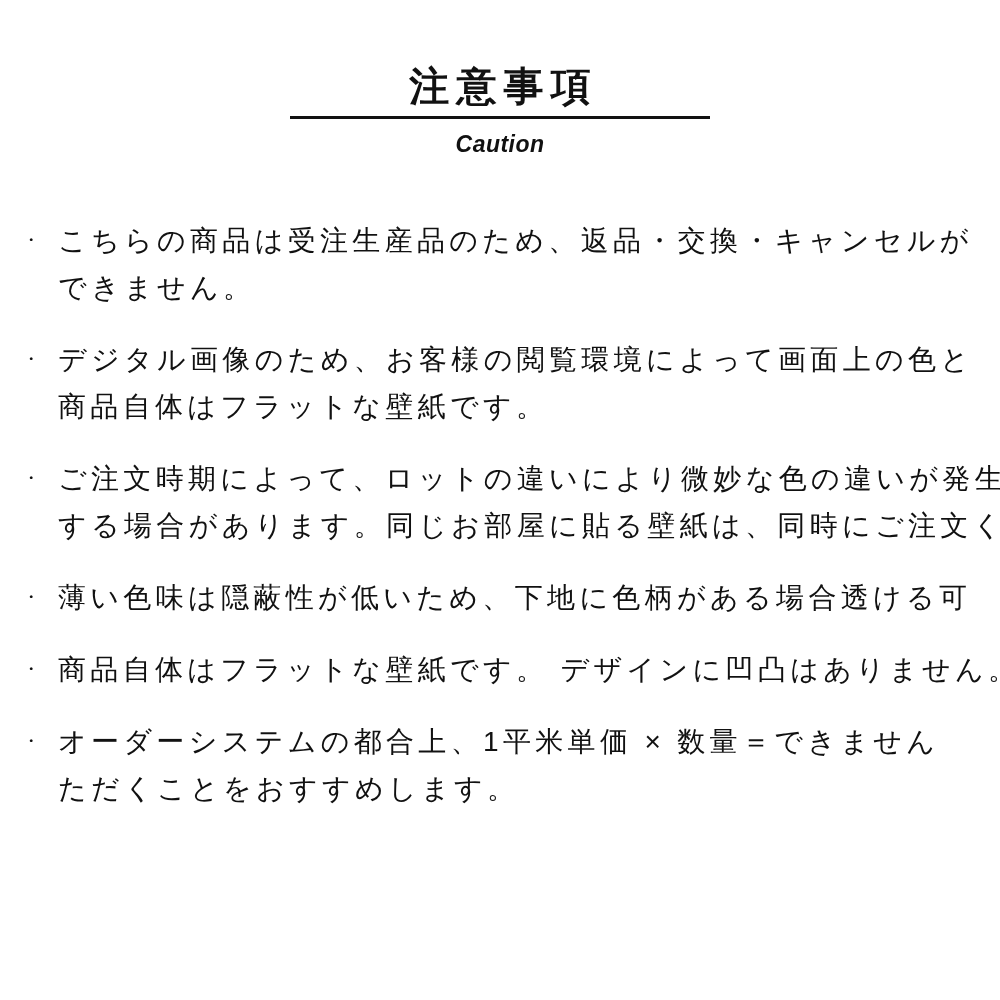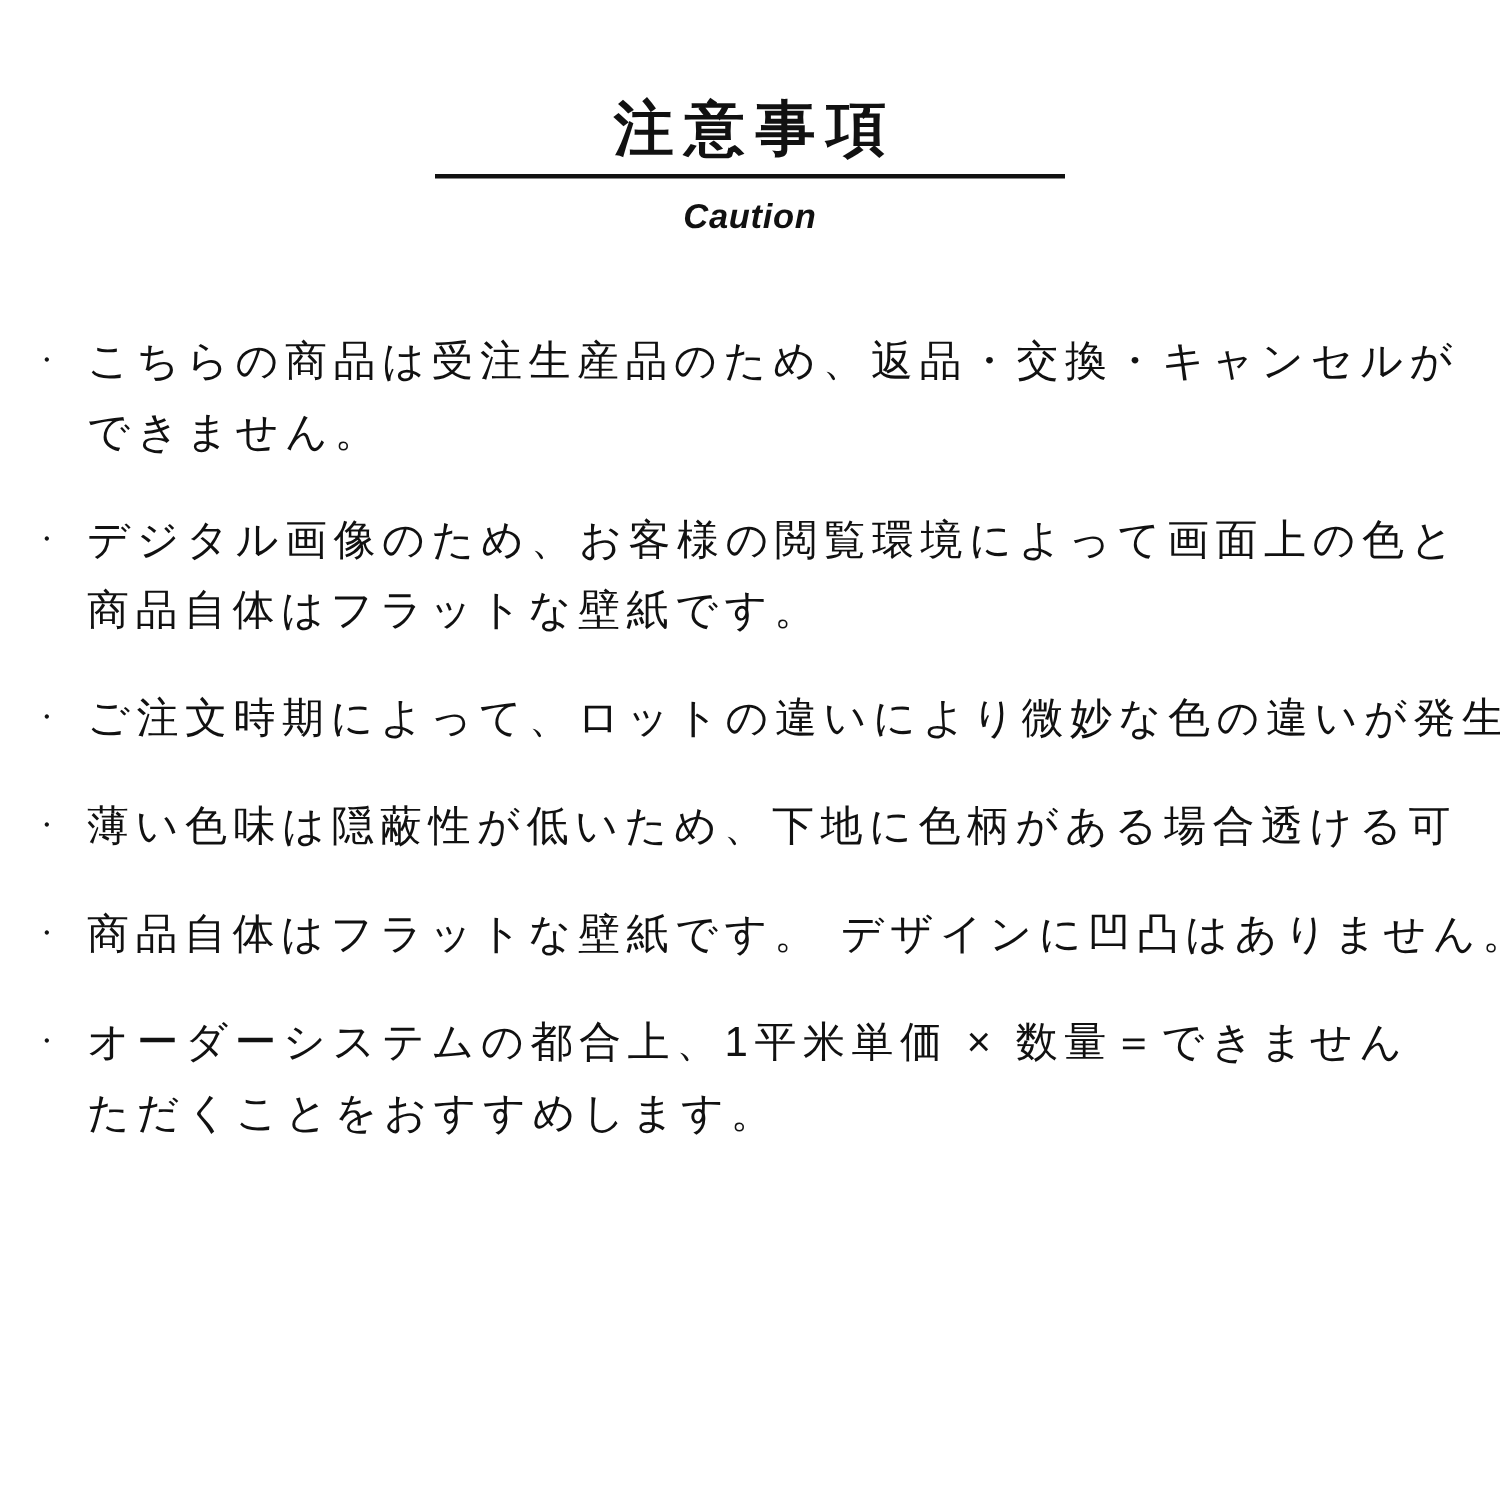--- a/index.html
+++ b/index.html
@@ -103,20 +103,21 @@
       <div class="bullet-lines">
         <div class="bullet-line">デジタル画像のため、お客様の閲覧環境によって画面上の色と</div>
         <div class="bullet-line">商品自体はフラットな壁紙です。</div>
       </div>
     </div>
 
     <div class="bullet-item">
       <span class="bullet-marker">・</span>
       <div class="bullet-lines">
         <div class="bullet-line">ご注文時期によって、ロットの違いにより微妙な色の違いが発生</div>
+        <div class="bullet-line">する場合があります。同じお部屋に貼る壁紙は、同時にご注文く</div>
       </div>
     </div>
 
     <div class="bullet-item">
       <span class="bullet-marker">・</span>
       <div class="bullet-lines">
         <div class="bullet-line">薄い色味は隠蔽性が低いため、下地に色柄がある場合透ける可</div>
       </div>
     </div>
 

